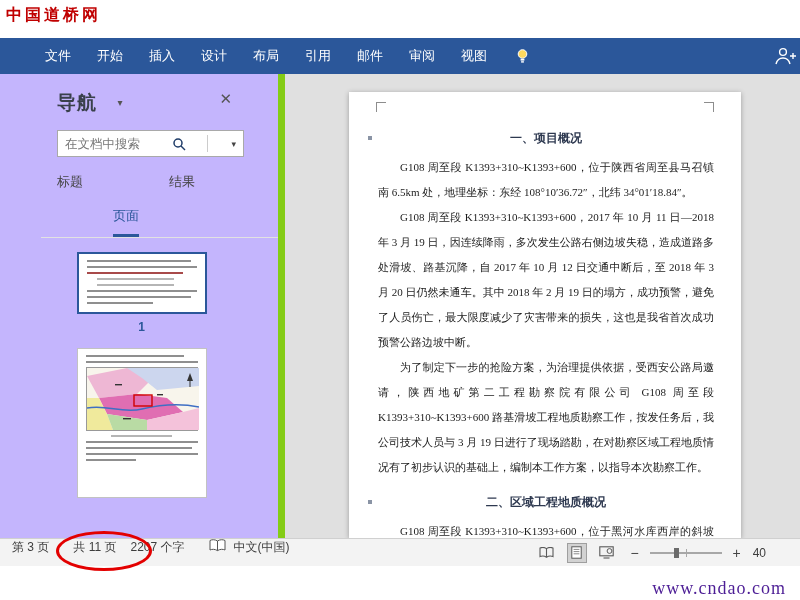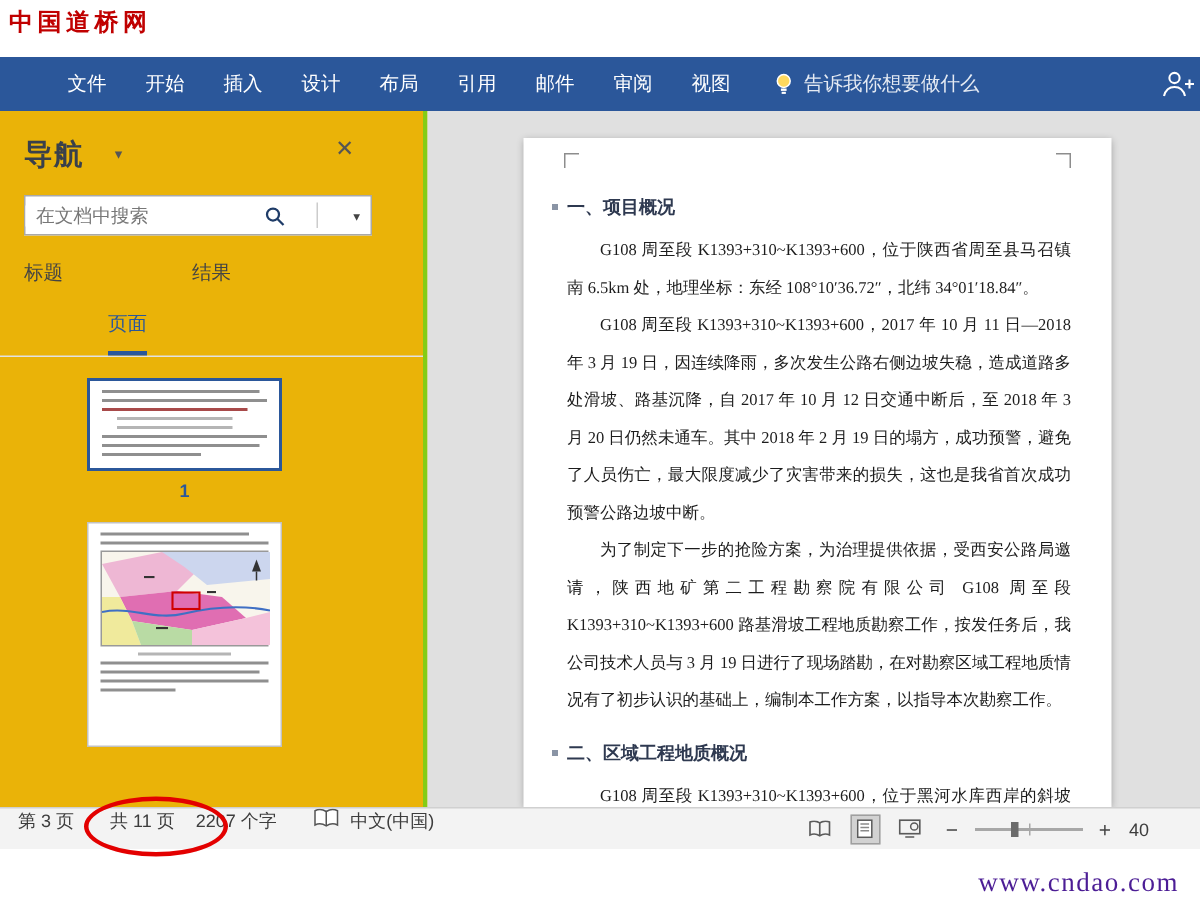--- a/index.html
+++ b/index.html
@@ -13,21 +13,21 @@
 
   
   .ribbon { height:36px; background:#2b579a; display:flex; align-items:center; color:#fff; position:relative;padding-left:18px; }
   .rtabs { display:flex; height:100%; margin-left:14px; }
   .rtab { padding:0 13px; line-height:36px; font-size:13px; cursor:default; white-space:nowrap; }
   .tellme { display:flex; align-items:center; margin-left:16px; color:rgba(255,255,255,.88); font-size:13px; gap:7px; }
   .signin { position:absolute; right:2px; top:7px; }
 
   
   .main { display:flex; height:464px; }
-  .navpane { width:285px; background:#eab308; border-right:3px solid #84cc16; position:relative; flex:0 0 285px; }
+  .navpane { width:285px; background:#c4b5fd; border-right:7px solid #84cc16; position:relative; flex:0 0 285px;padding-left:41px; }
   .docarea { flex:1; background:#e0e0e0; position:relative; overflow:hidden; }
 
   .nav-header { position:relative; padding:16px 0 0 16px; height:44px; }
   .nav-title { font-size:19px; color:#39404b; font-weight:600; letter-spacing:1px; }
   .nav-dd { color:#555; font-size:10px; margin-left:16px; vertical-align:3px; cursor:default; }
   .nav-close { position:absolute; right:46px; top:16px; font-size:15px; color:#555; cursor:default; }
 
   .nav-search { margin:12px 34px 0 16px; height:27px; border:1px solid #a9a9a9; display:flex; align-items:center; background:#fff;gap:16px; }
   .nav-search input { border:none; outline:none; flex:1; min-width:0; padding:0 7px; font-size:12.5px; color:#333; font-family:"Liberation Sans", sans-serif; }
   .nav-search input::placeholder { color:#777; }
@@ -52,21 +52,21 @@
   .ind { margin-left:10px; }
   .mapwrap { margin:2px 0 4px; border:1px solid #999; line-height:0; }
 
   
   .page { position:absolute; left:64px; top:18px; width:392px; height:calc(100% - 18px); background:#fff; box-shadow:0 1px 5px rgba(0,0,0,.3); overflow:hidden; }
   .page-inner { position:relative; padding:38px 27px 0 29px; }
   .cm { position:absolute; width:10px; height:10px; top:10px; }
   .cml { left:27px; border-left:1px solid #8d8d8d; border-top:1px solid #8d8d8d; }
   .cmr { right:27px; border-right:1px solid #8d8d8d; border-top:1px solid #8d8d8d; }
 
-  .doc-h { font-size:12px; font-weight:bold; color:#2e3950; margin:0 0 8px; position:relative; }
+  .doc-h { font-size:12px; font-weight:bold; color:#2e3950; margin:0 0 8px; position:relative;text-align:center; }
   .doc-h.second { margin-top:14px; }
   .hbullet { position:absolute; left:-10px; top:6px; width:4px; height:4px; background:#8a94a5; }
   .dp { font-size:11px; line-height:25px; color:#1c1c1c; text-align:justify; text-indent:2em; margin:0; font-family:"Liberation Serif", serif; }
 
   
   .statusbar { height:28px; background:#f3f3f3; border-top:1px solid #d0d0d0; display:flex; align-items:flex-start; font-size:12px; color:#3d3d3d; position:relative; overflow:visible; z-index:3; }
   .sb-item { white-space:nowrap; cursor:default; }
   .m12{margin-left:12px} .m18{margin-left:24px} .m14{margin-left:14px} .m24{margin-left:24px} .m8{margin-left:8px}
   .annotation-circle { position:absolute; left:56px; top:-8px; width:96px; height:40px; border:3px solid #e30000; border-radius:50%; pointer-events:none; z-index:6; }
   .sb-right { position:absolute; right:0; top:0; height:100%; display:flex; align-items:center; }
@@ -102,21 +102,20 @@
       <span class="rtab">邮件</span>
       <span class="rtab">审阅</span>
       <span class="rtab">视图</span>
     </div>
     <div class="tellme">
       <svg width="13" height="16" viewBox="0 0 13 16">
         <circle cx="6.5" cy="6" r="4.3" fill="#ffd95e" stroke="#ffffff" stroke-width="1"></circle>
         <rect x="4.6" y="11" width="3.8" height="1.6" fill="#ffffff"></rect>
         <rect x="5.1" y="13.2" width="2.8" height="1.4" fill="#ffffff"></rect>
       </svg>
-      <span>告诉我你想要做什么</span>
     </div>
     <div class="signin">
       <svg width="26" height="22" viewBox="0 0 26 22" fill="none" stroke="#ffffff" stroke-width="1.4">
         <circle cx="11" cy="7" r="3.4"></circle>
         <path d="M4,19 C5.2,14.4 7.8,13 11,13 C14.2,13 16.8,14.4 18,19"></path>
         <path d="M21,8 v6 M18,11 h6"></path>
       </svg>
     </div>
   </div>
 

